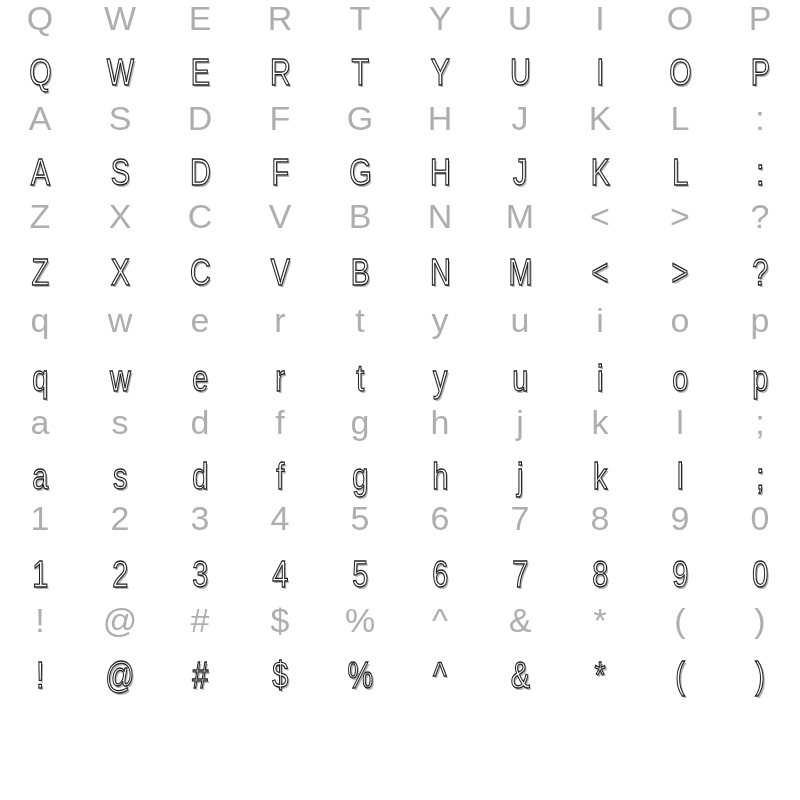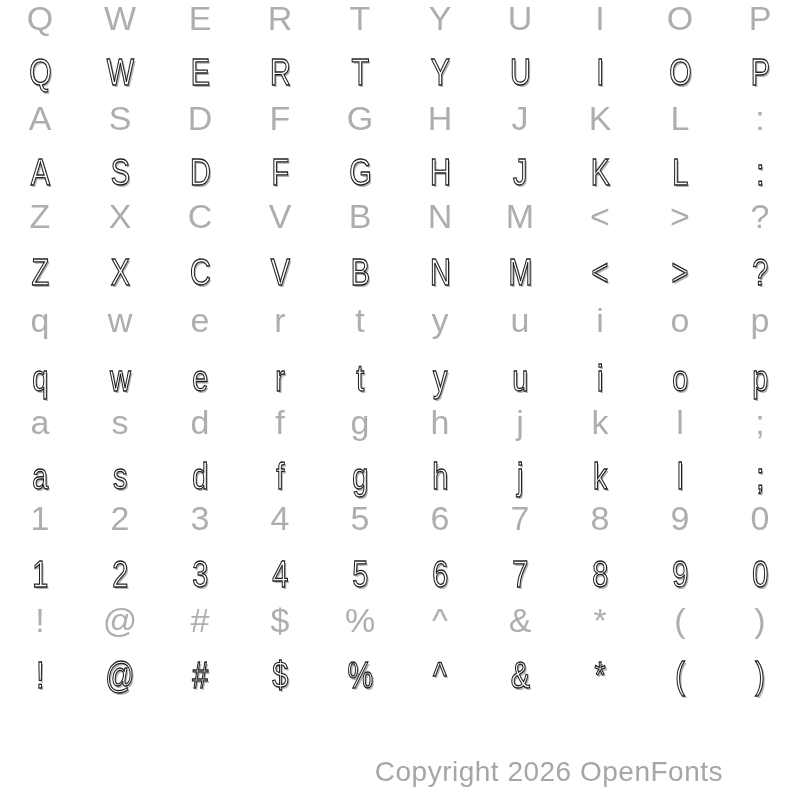--- a/index.html
+++ b/index.html
@@ -231,14 +231,13 @@
       <span class="cell"><span class="glyph">#</span></span>
       <span class="cell"><span class="glyph">$</span></span>
       <span class="cell"><span class="glyph">%</span></span>
       <span class="cell"><span class="glyph">^</span></span>
       <span class="cell"><span class="glyph">&amp;</span></span>
       <span class="cell"><span class="glyph">*</span></span>
       <span class="cell"><span class="glyph">(</span></span>
       <span class="cell"><span class="glyph">)</span></span>
     </div>
 
-  <div class="footer-copyright">Copyright 2026 OpenFonts</div>
 </div>
 
 </body></html>

